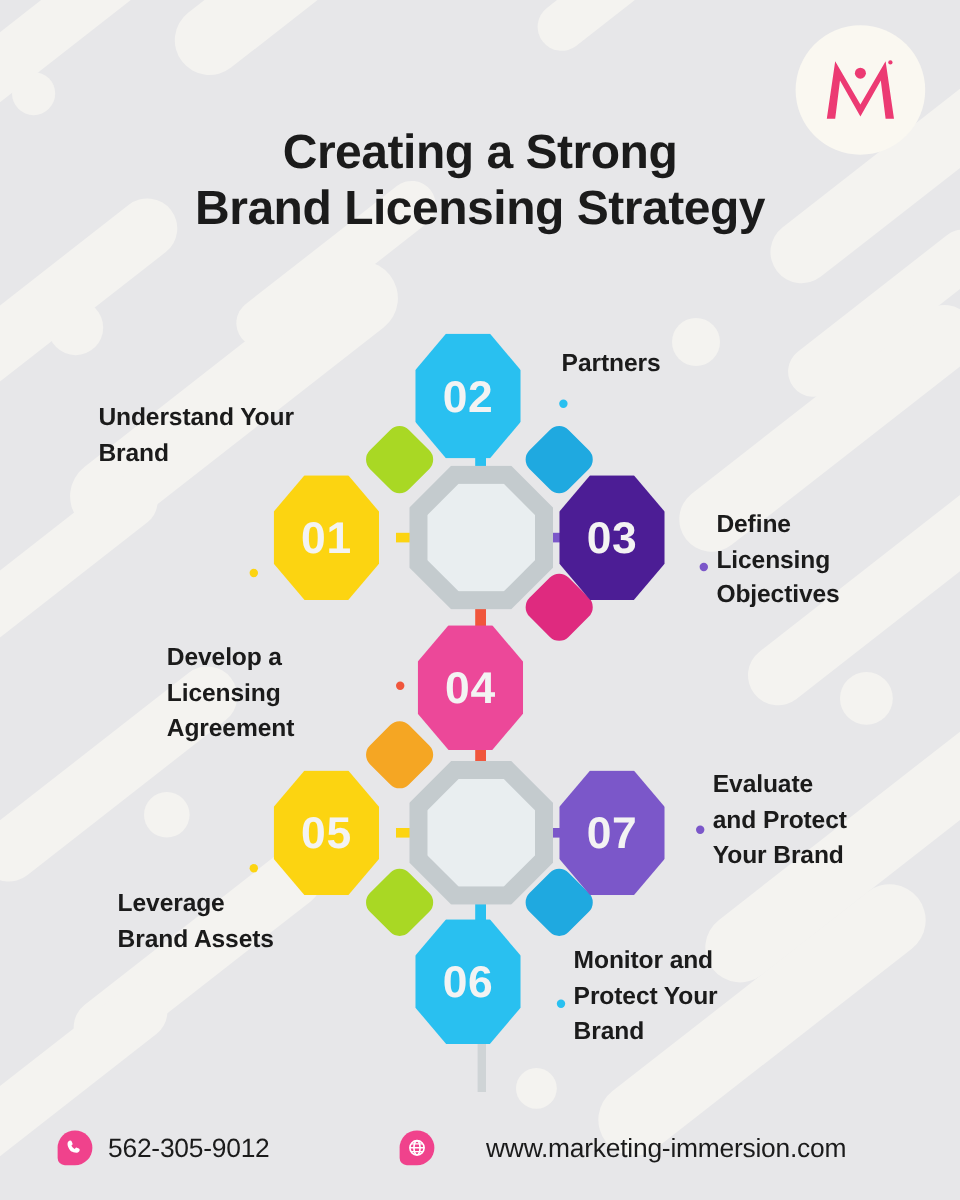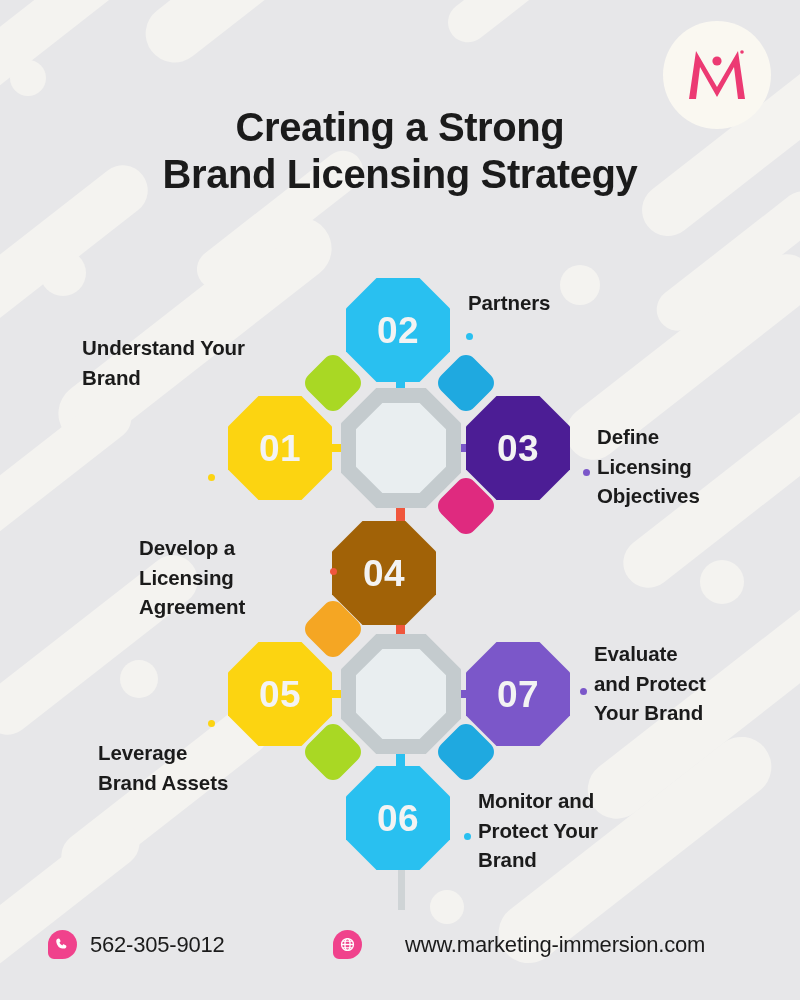--- a/index.html
+++ b/index.html
@@ -40,40 +40,40 @@
   .hub .outer{
     position:absolute;inset:0;background:#c4cbce;
     clip-path:polygon(29.3% 0,70.7% 0,100% 29.3%,100% 70.7%,70.7% 100%,29.3% 100%,0 70.7%,0 29.3%);
   }
   .hub .inner{
     position:absolute;left:15px;top:15px;width:90px;height:90px;background:#e9eef0;
     clip-path:polygon(29.3% 0,70.7% 0,100% 29.3%,100% 70.7%,70.7% 100%,29.3% 100%,0 70.7%,0 29.3%);
   }
 
   .node{
-    position:absolute;width:104px;height:104px;
+    position:absolute;width:88px;height:104px;
     clip-path:polygon(29.3% 0,70.7% 0,100% 29.3%,100% 70.7%,70.7% 100%,29.3% 100%,0 70.7%,0 29.3%);
     display:flex;align-items:center;justify-content:center;
   }
   .node .num{
     color:#f3f3f3;font-size:37px;font-weight:bold;letter-spacing:0.5px;line-height:1;
   }
 
   .chip{position:absolute;width:46px;height:46px;border-radius:11px;transform:rotate(45deg);}
 
   .connector{position:absolute;}
 
   .label{
     position:absolute;color:#1b1b1b;font-size:20.5px;font-weight:bold;
     line-height:1.44;letter-spacing:-0.1px;
   }
   .bullet{position:absolute;width:7px;height:7px;border-radius:50%;}
 
   
-  .footer{position:absolute;left:0;bottom:12px;width:800px;height:72px;z-index:6;}
+  .footer{position:absolute;left:0;bottom:0;width:800px;height:72px;z-index:6;}
   .contact{position:absolute;display:flex;align-items:center;gap:13px;}
   .pin{width:29px;height:29px;position:relative;flex:0 0 auto;}
   .pin .bubble{
     position:absolute;inset:0;background:#f0428c;border-radius:50% 50% 50% 6px;
   }
   .pin svg{position:absolute;left:6px;top:6px;width:17px;height:17px;}
   .contact .txt{font-size:22px;color:#1b1b1b;letter-spacing:-0.2px;}
 </style>
 </head>
 <body>
@@ -155,21 +155,21 @@
 
     <div class="node" style="left:228px;top:396px;background:#fcd411;">
       <span class="num">01</span>
     </div>
     <div class="node" style="left:346px;top:278px;background:#29c0f0;">
       <span class="num">02</span>
     </div>
     <div class="node" style="left:466px;top:396px;background:#4c1d95;">
       <span class="num">03</span>
     </div>
-    <div class="node" style="left:332px;top:521px;background:#a16207;">
+    <div class="node" style="left:348px;top:521px;background:#ec4899;">
       <span class="num">04</span>
     </div>
     <div class="node" style="left:228px;top:642px;background:#fcd411;">
       <span class="num">05</span>
     </div>
     <div class="node" style="left:346px;top:766px;background:#29c0f0;">
       <span class="num">06</span>
     </div>
     <div class="node" style="left:466px;top:642px;background:#7b57c9;">
       <span class="num">07</span>

